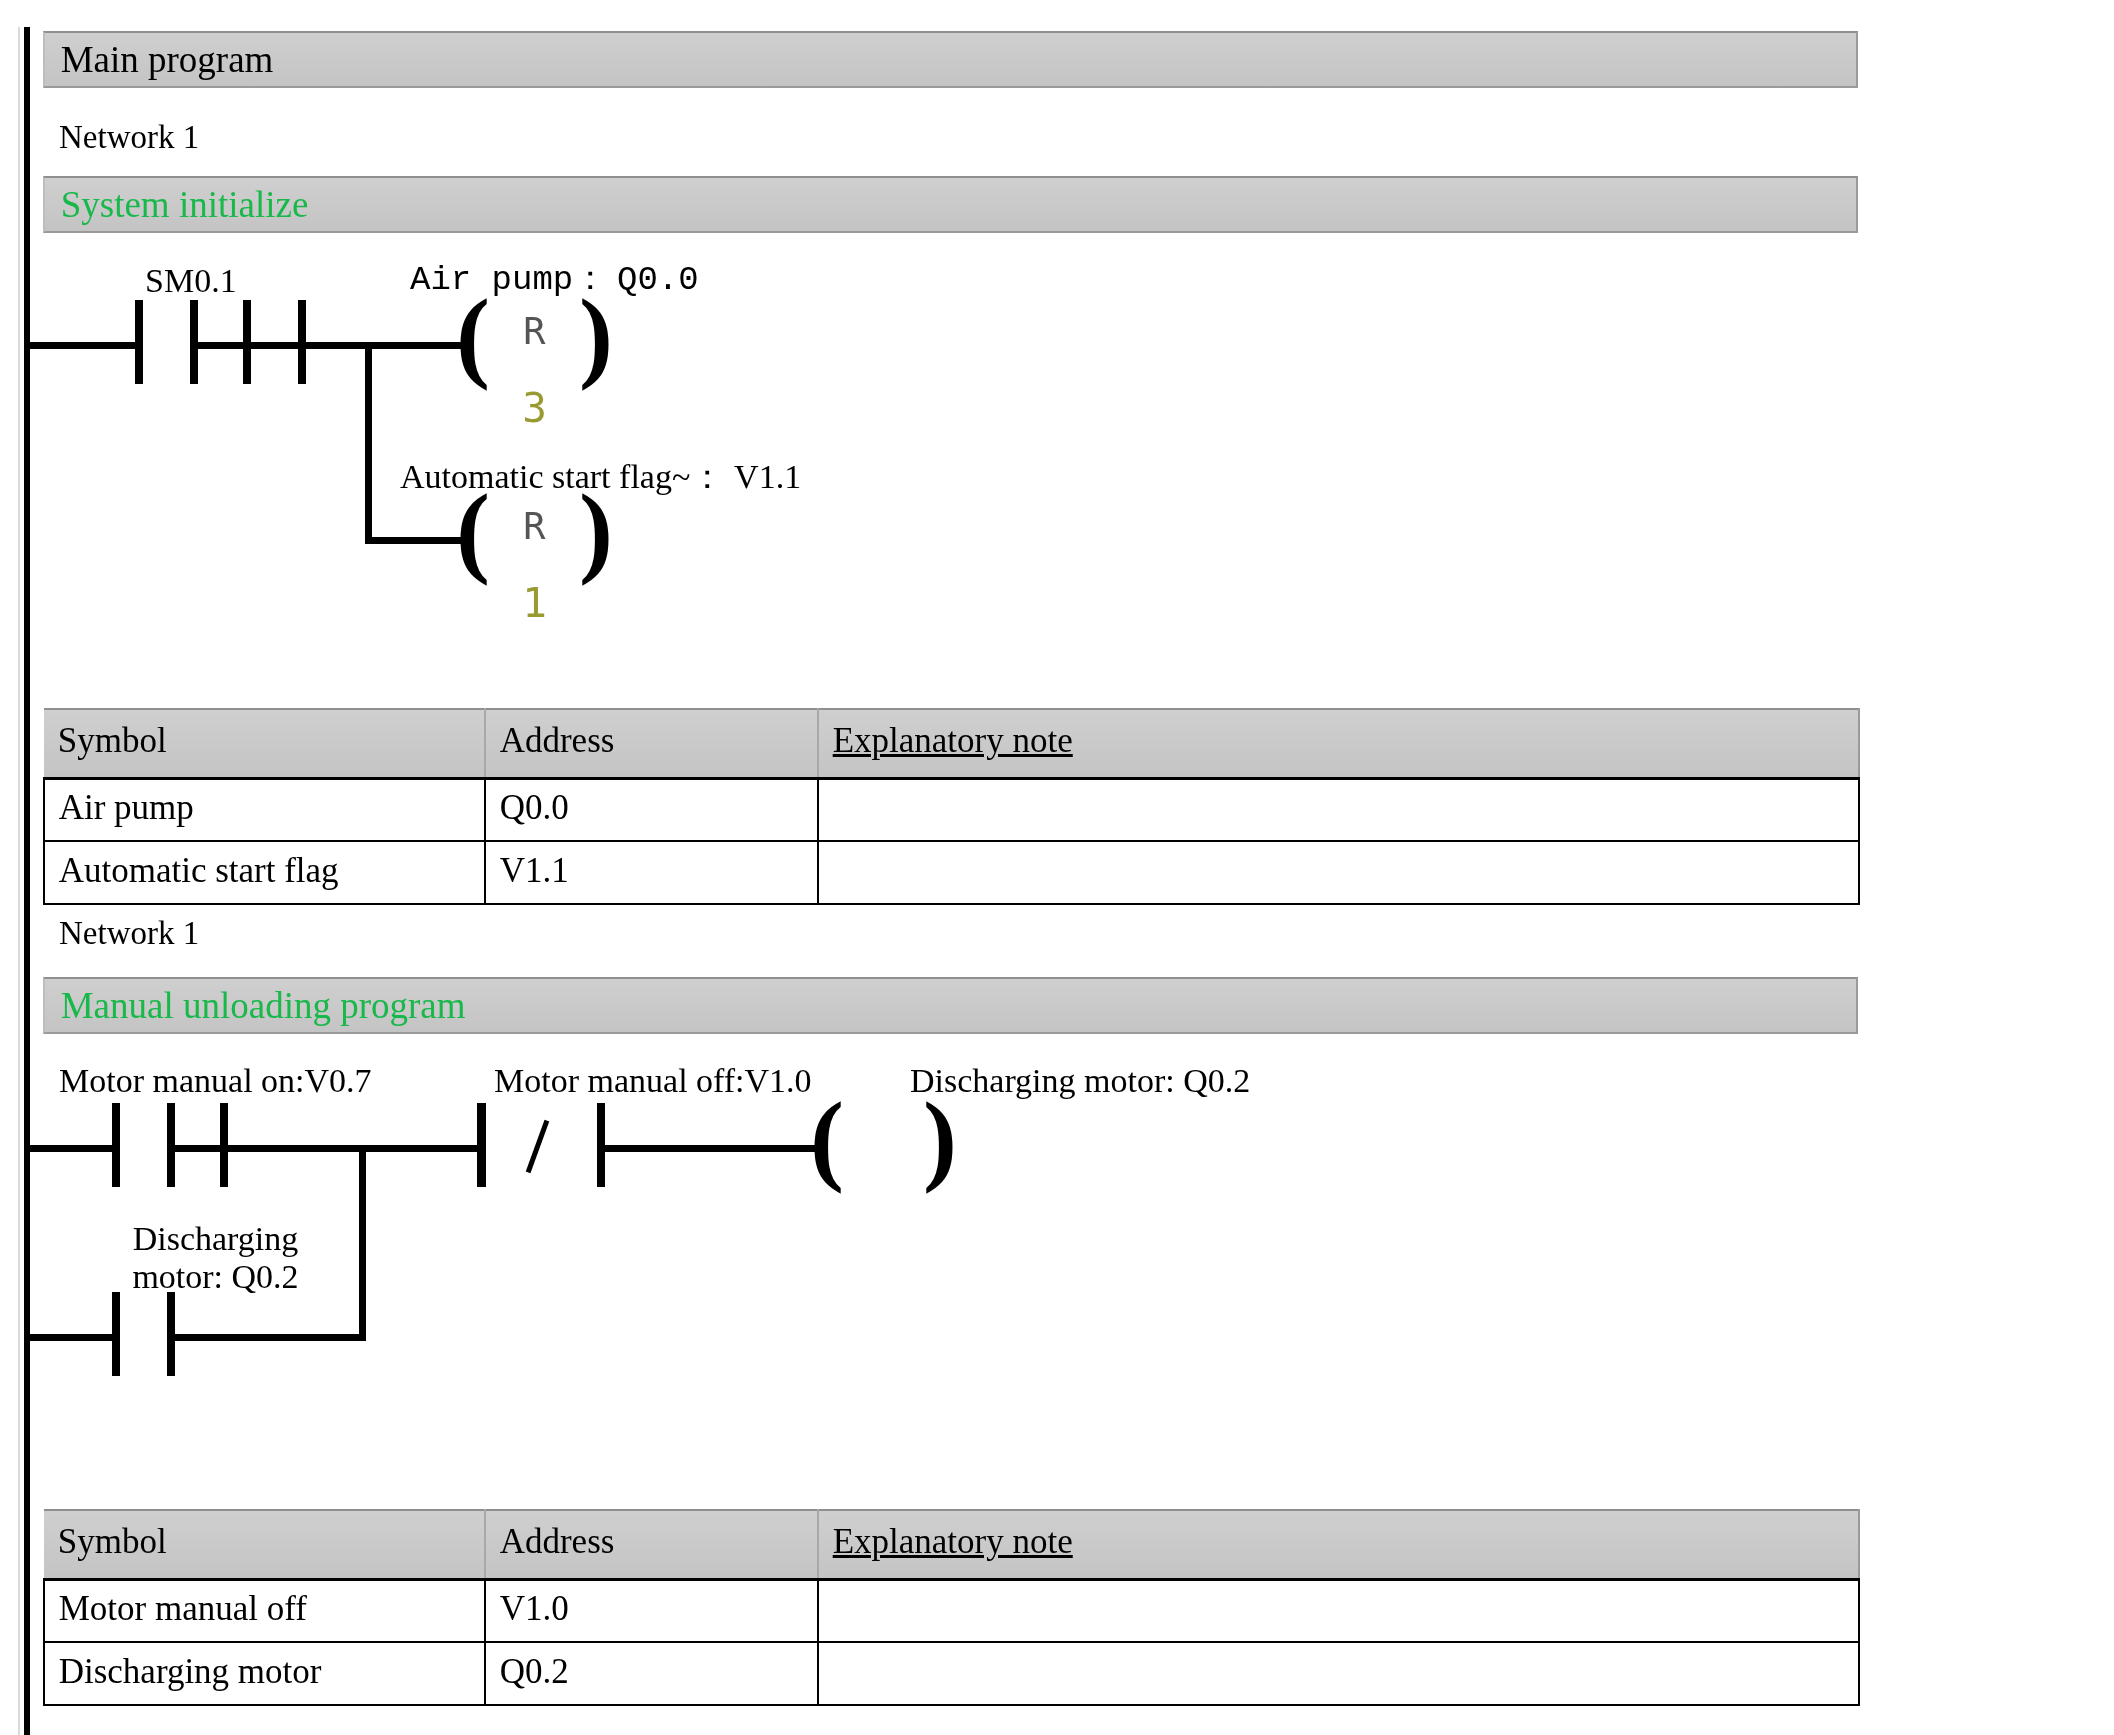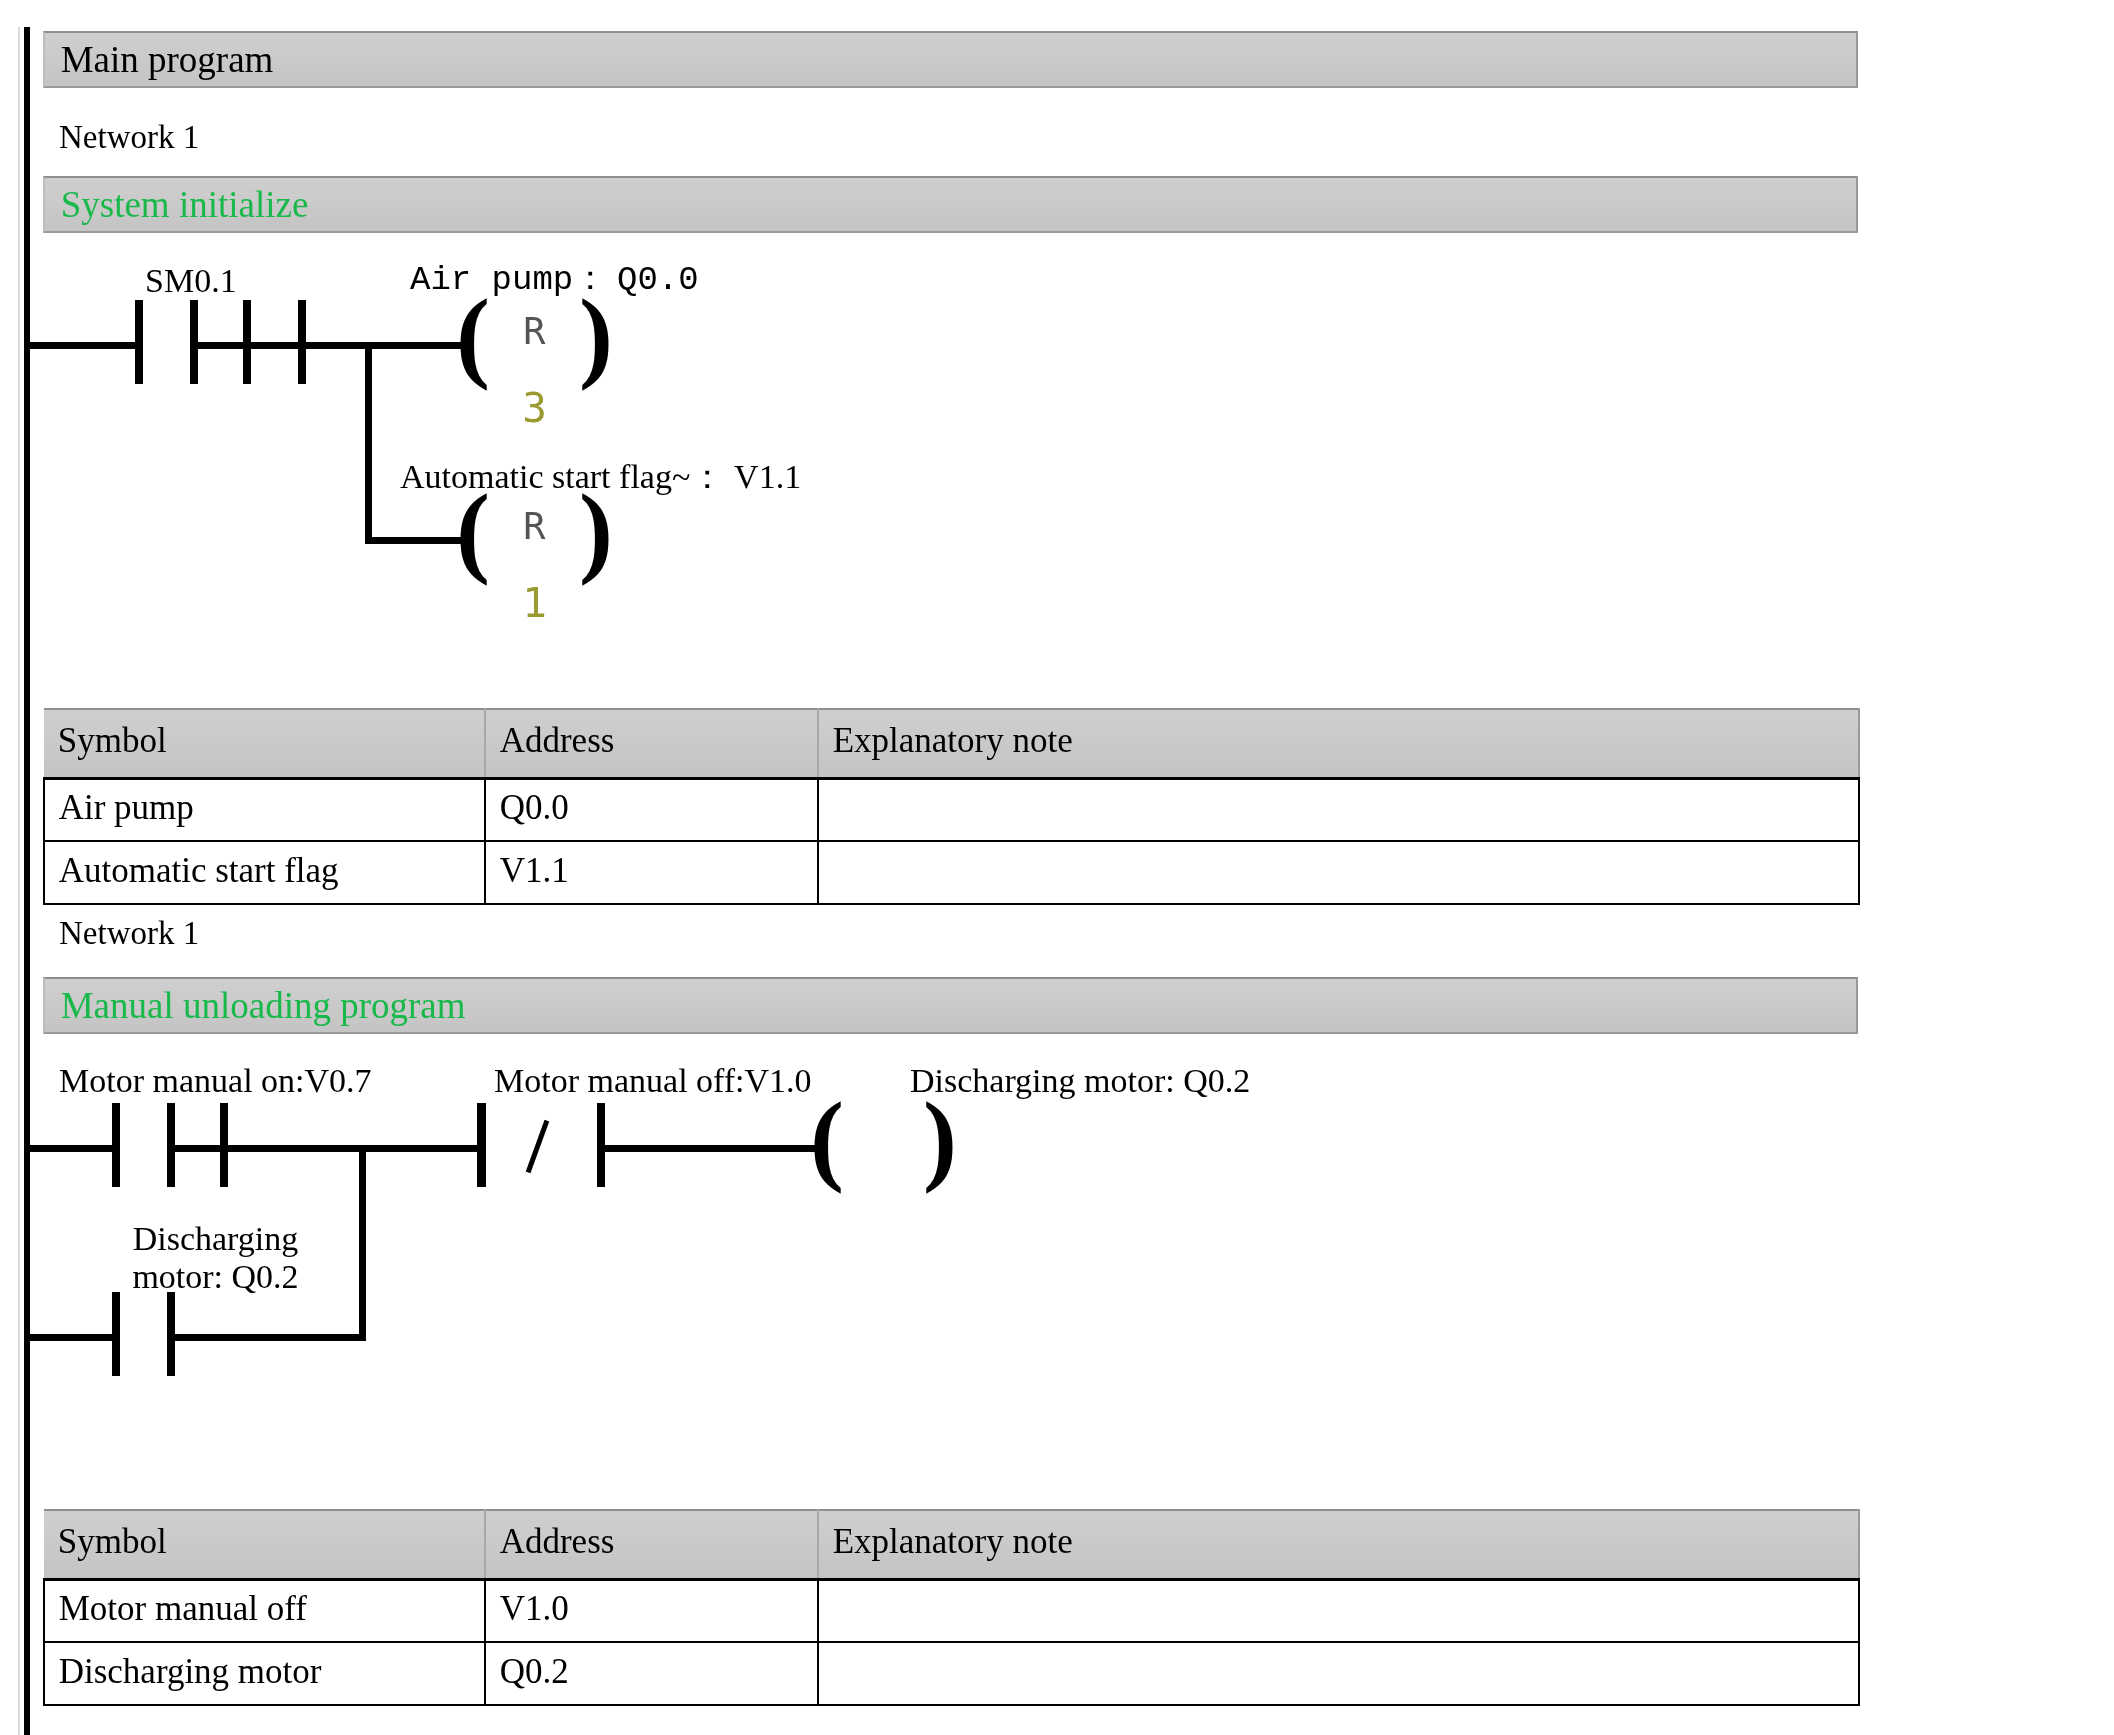--- a/index.html
+++ b/index.html
@@ -169,21 +169,21 @@
     background: linear-gradient(#cfcfcf, #c4c4c4);
     border-top: 2.9px solid #8f8f8f;
     border-right: 2px solid #a8a8a8;
     border-bottom: 3.9px solid #000000;
     text-align: left;
     font-weight: normal;
     padding: 3.9px 13.7px 7.8px 13.7px;
     height: 55px;
     white-space: nowrap;
   }
-  table.symtab th:last-child { border-right: 2.9px solid #9a9a9a; }
+  table.symtab th:last-child { border-right: 2.9px solid #9a9a9a; text-decoration: underline; }
   table.symtab td {
     border: 2.9px solid #000000;
     padding: 3.9px 13.7px 7.8px 13.7px;
     height: 49px;
     white-space: nowrap;
     background: #ffffff;
   }
   table.symtab td.empty-note { }
 </style>
 </head>

